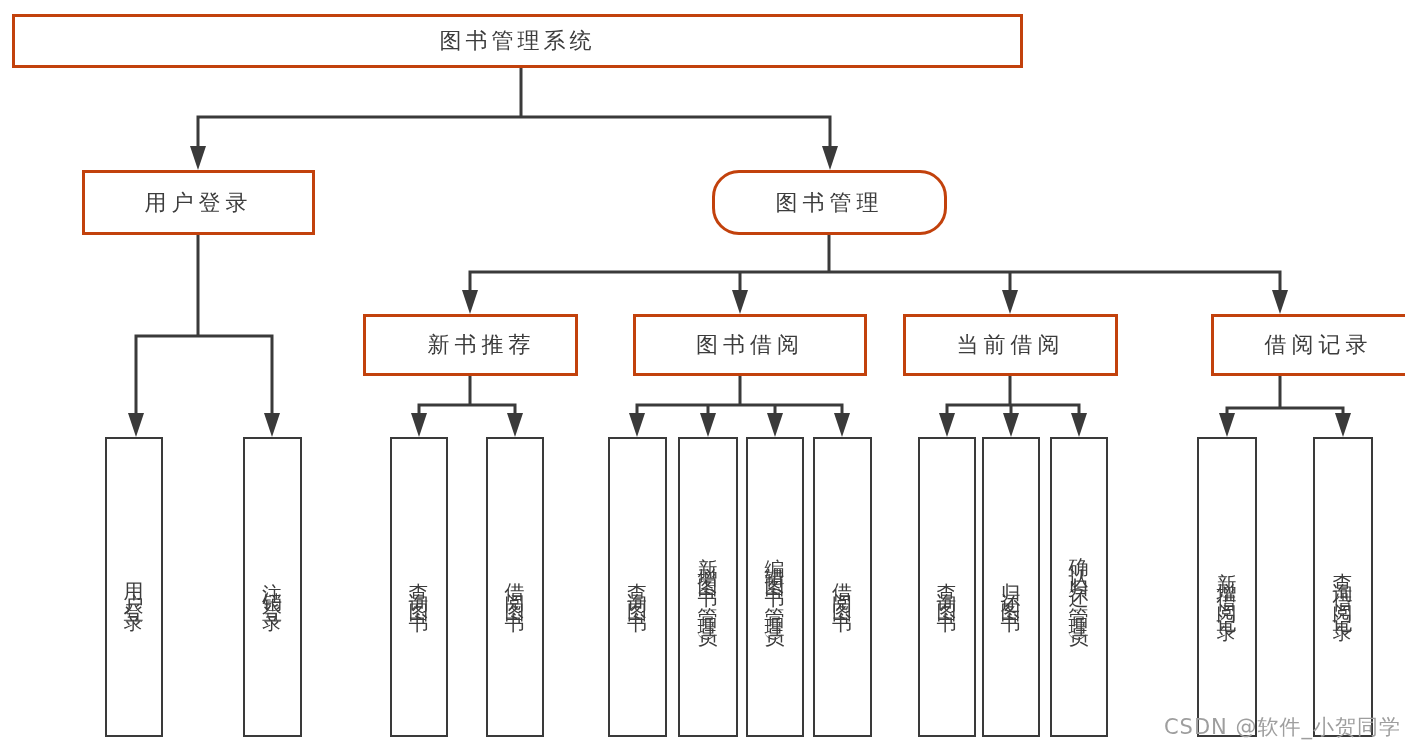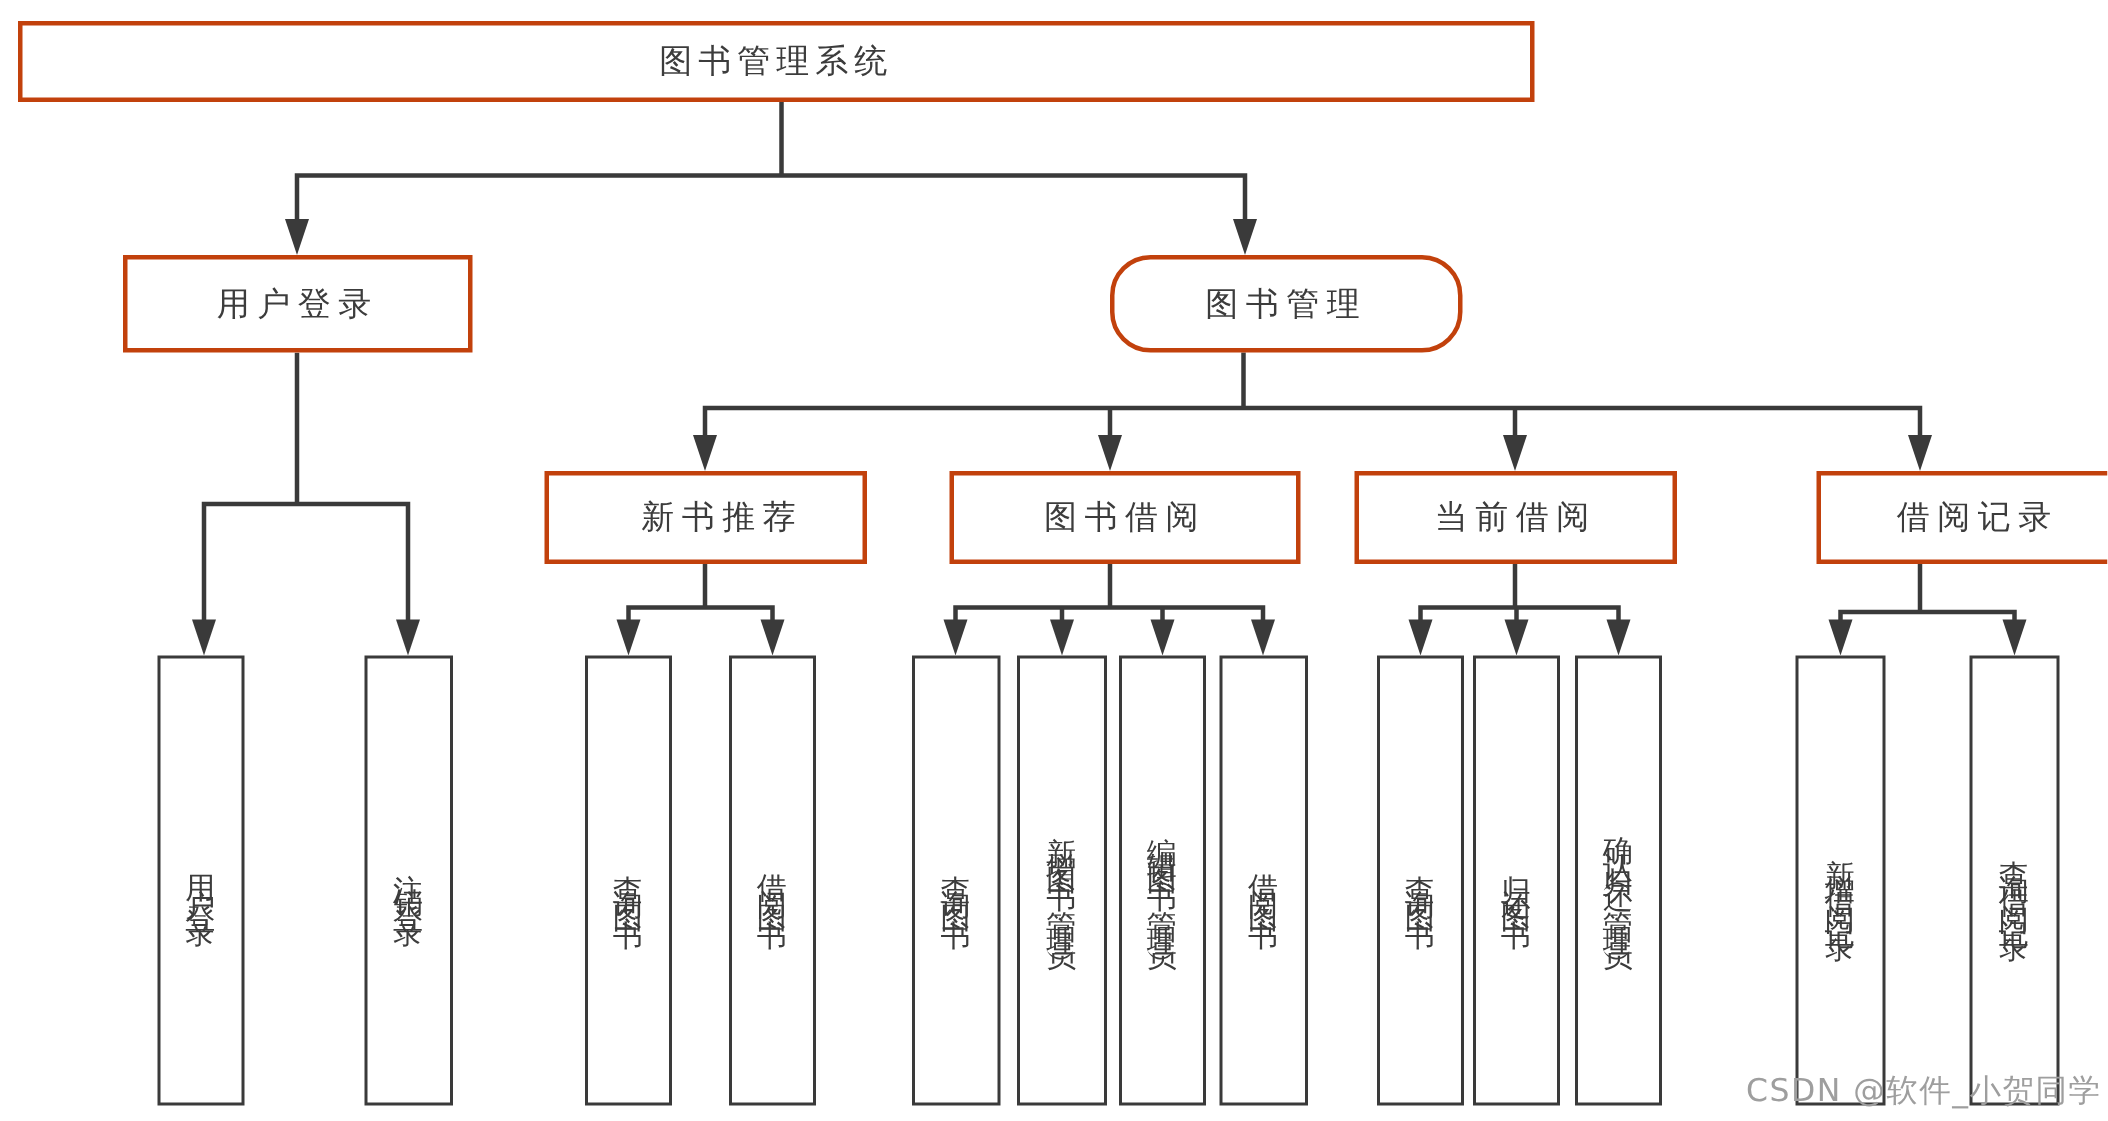--- a/index.html
+++ b/index.html
@@ -114,21 +114,21 @@
       <polygon points="1003,413 1019,413 1011,437"></polygon>
       <polygon points="1071,413 1087,413 1079,437"></polygon>
       <polygon points="1219,413 1235,413 1227,437"></polygon>
       <polygon points="1335,413 1351,413 1343,437"></polygon>
     </g>
   </svg>
 
   <div class="node-h root" style="left:12px; top:14px; width:1011px; height:54px;">图书管理系统</div>
 
   <div class="node-h" style="left:82px; top:170px; width:233px; height:65px;">用户登录</div>
-  <div class="node-h" style="left:740px; top:170px; width:235px; height:65px;border-radius:27px;">图书管理</div>
+  <div class="node-h" style="left:712px; top:170px; width:235px; height:65px;border-radius:27px;">图书管理</div>
 
   <div class="node-h" style="left:363px; top:314px; width:215px; height:62px;padding-left:22px;">新书推荐</div>
   <div class="node-h" style="left:633px; top:314px; width:234px; height:62px;">图书借阅</div>
   <div class="node-h" style="left:903px; top:314px; width:215px; height:62px;">当前借阅</div>
   <div class="node-h" style="left:1211px; top:314px; width:215px; height:62px;">借阅记录</div>
 
   <div class="node-v" style="left:105px; width:58px;">
     <span class="vtext">用户登录</span>
   </div>
   <div class="node-v" style="left:243px; width:59px;">

